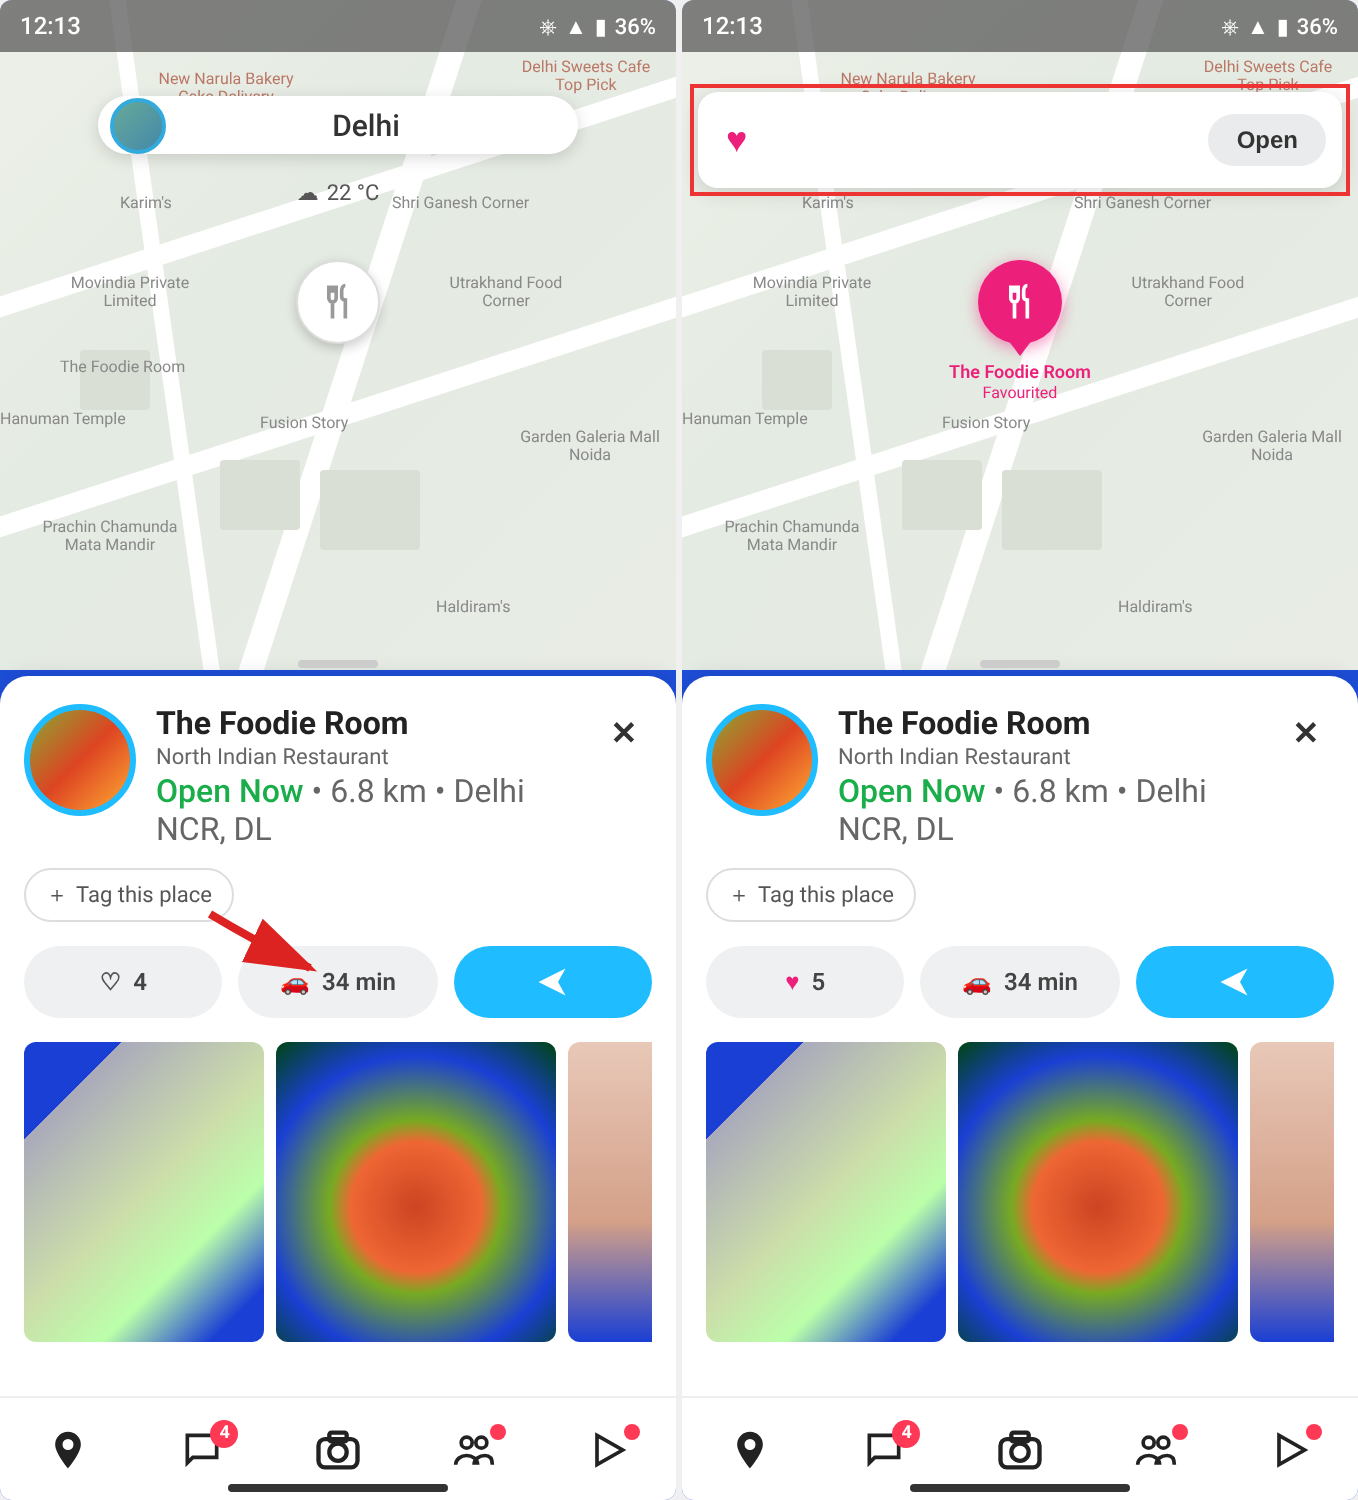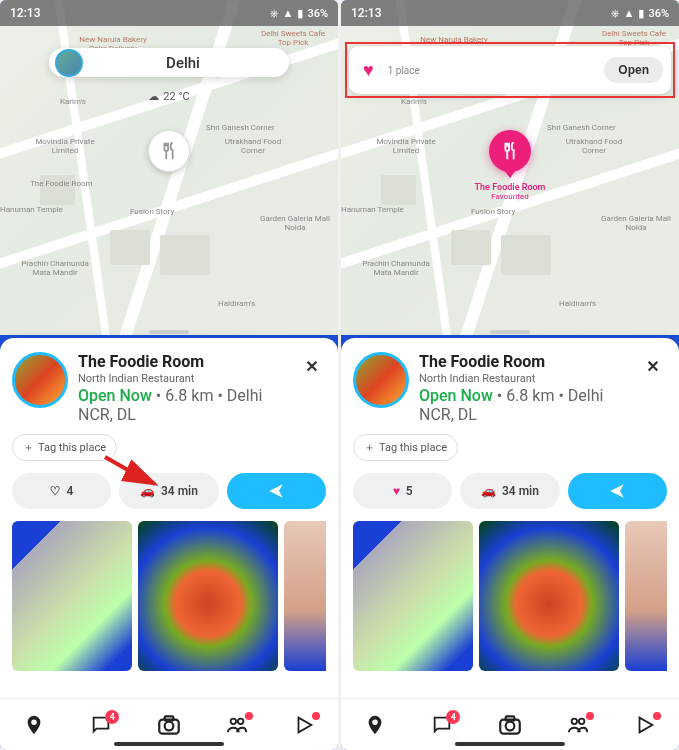--- a/index.html
+++ b/index.html
@@ -54,21 +54,21 @@
     position:absolute;
     font-size:8px;
     color:#888;
     text-align:center;
     line-height:1.1;
     max-width:70px;
   }
   .ml-top { top:36px; left:78px; color:#b76; font-size:8px;}
   .ml-top2 { top:30px; left:258px; color:#b76; font-size:8px;}
   .ml1 { top:98px; left:60px;}
-  .ml2 { top:98px; left:206px;margin-top:26px;}
+  .ml2 { top:98px; left:196px;}
   .ml3 { top:138px; left:30px;}
   .ml4 { top:138px; left:218px;}
   .ml5 { top:180px; left:30px;}
   .ml6 { top:206px; left:0px;}
   .ml7 { top:208px; left:130px;}
   .ml8 { top:215px; left:260px;}
   .ml9 { top:260px; left:20px;}
   .ml10 { top:300px; left:180px;padding-left:38px;}
   .dot{position:absolute;width:6px;height:6px;border-radius:50%;background:#ccc;}
   .search-pill {
@@ -395,21 +395,20 @@
     <div class="map-label ml8">Garden Galeria
 Mall Noida</div>
     <div class="map-label ml9">Prachin Chamunda
 Mata Mandir</div>
     <div class="map-label ml10">Haldiram's</div>
 
     <div class="highlight-box"></div>
     <div class="toast">
       <div class="toast-heart">♥</div>
       <div class="toast-text">
-        <div class="toast-sub">1 place</div>
       </div>
       <button class="toast-btn">Open</button>
     </div>
 
     <div class="pin-marker pink">
       <svg width="22" height="22" viewBox="0 0 24 24" fill="none" class="fork-icon" stroke-width="2">
         <path d="M7 3v7a2 2 0 002 2v9M7 3v4M9 3v4M11 3v7a2 2 0 01-2 2M16 3c-1 0-2 1-2 3v3c0 2 2 2 2 2v10"></path>
       </svg>
     </div>
     <div class="pin-label">

